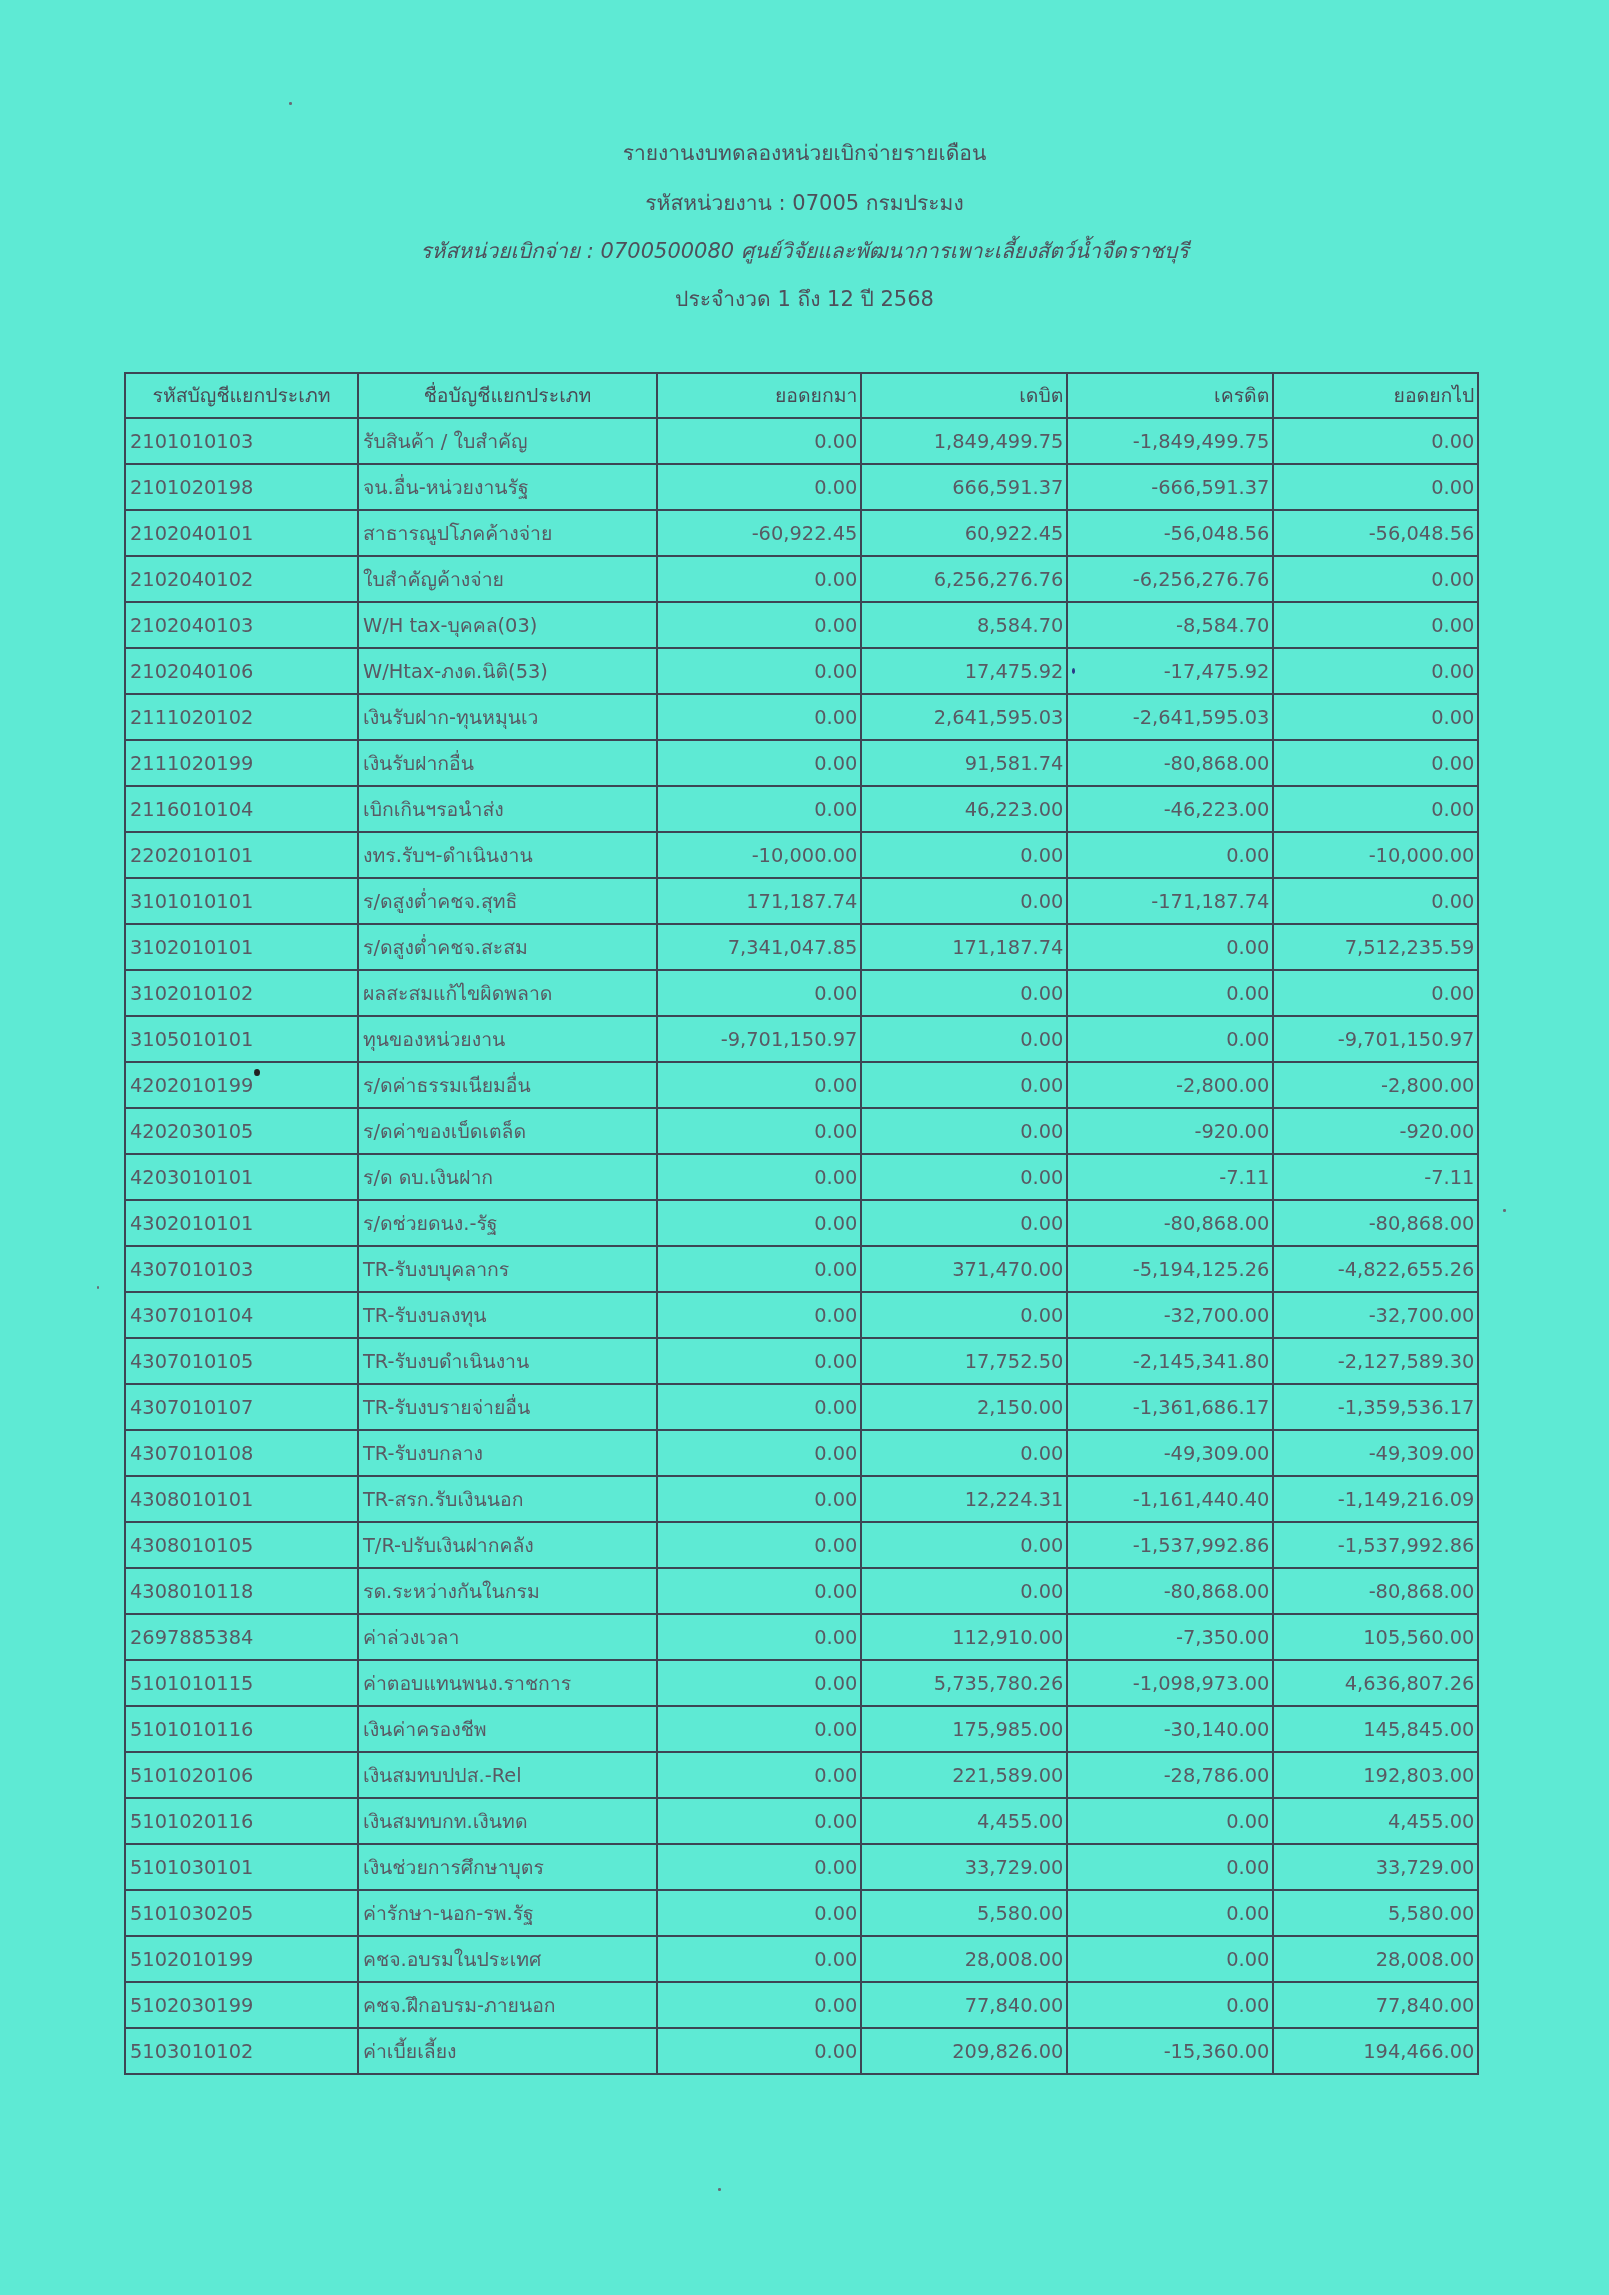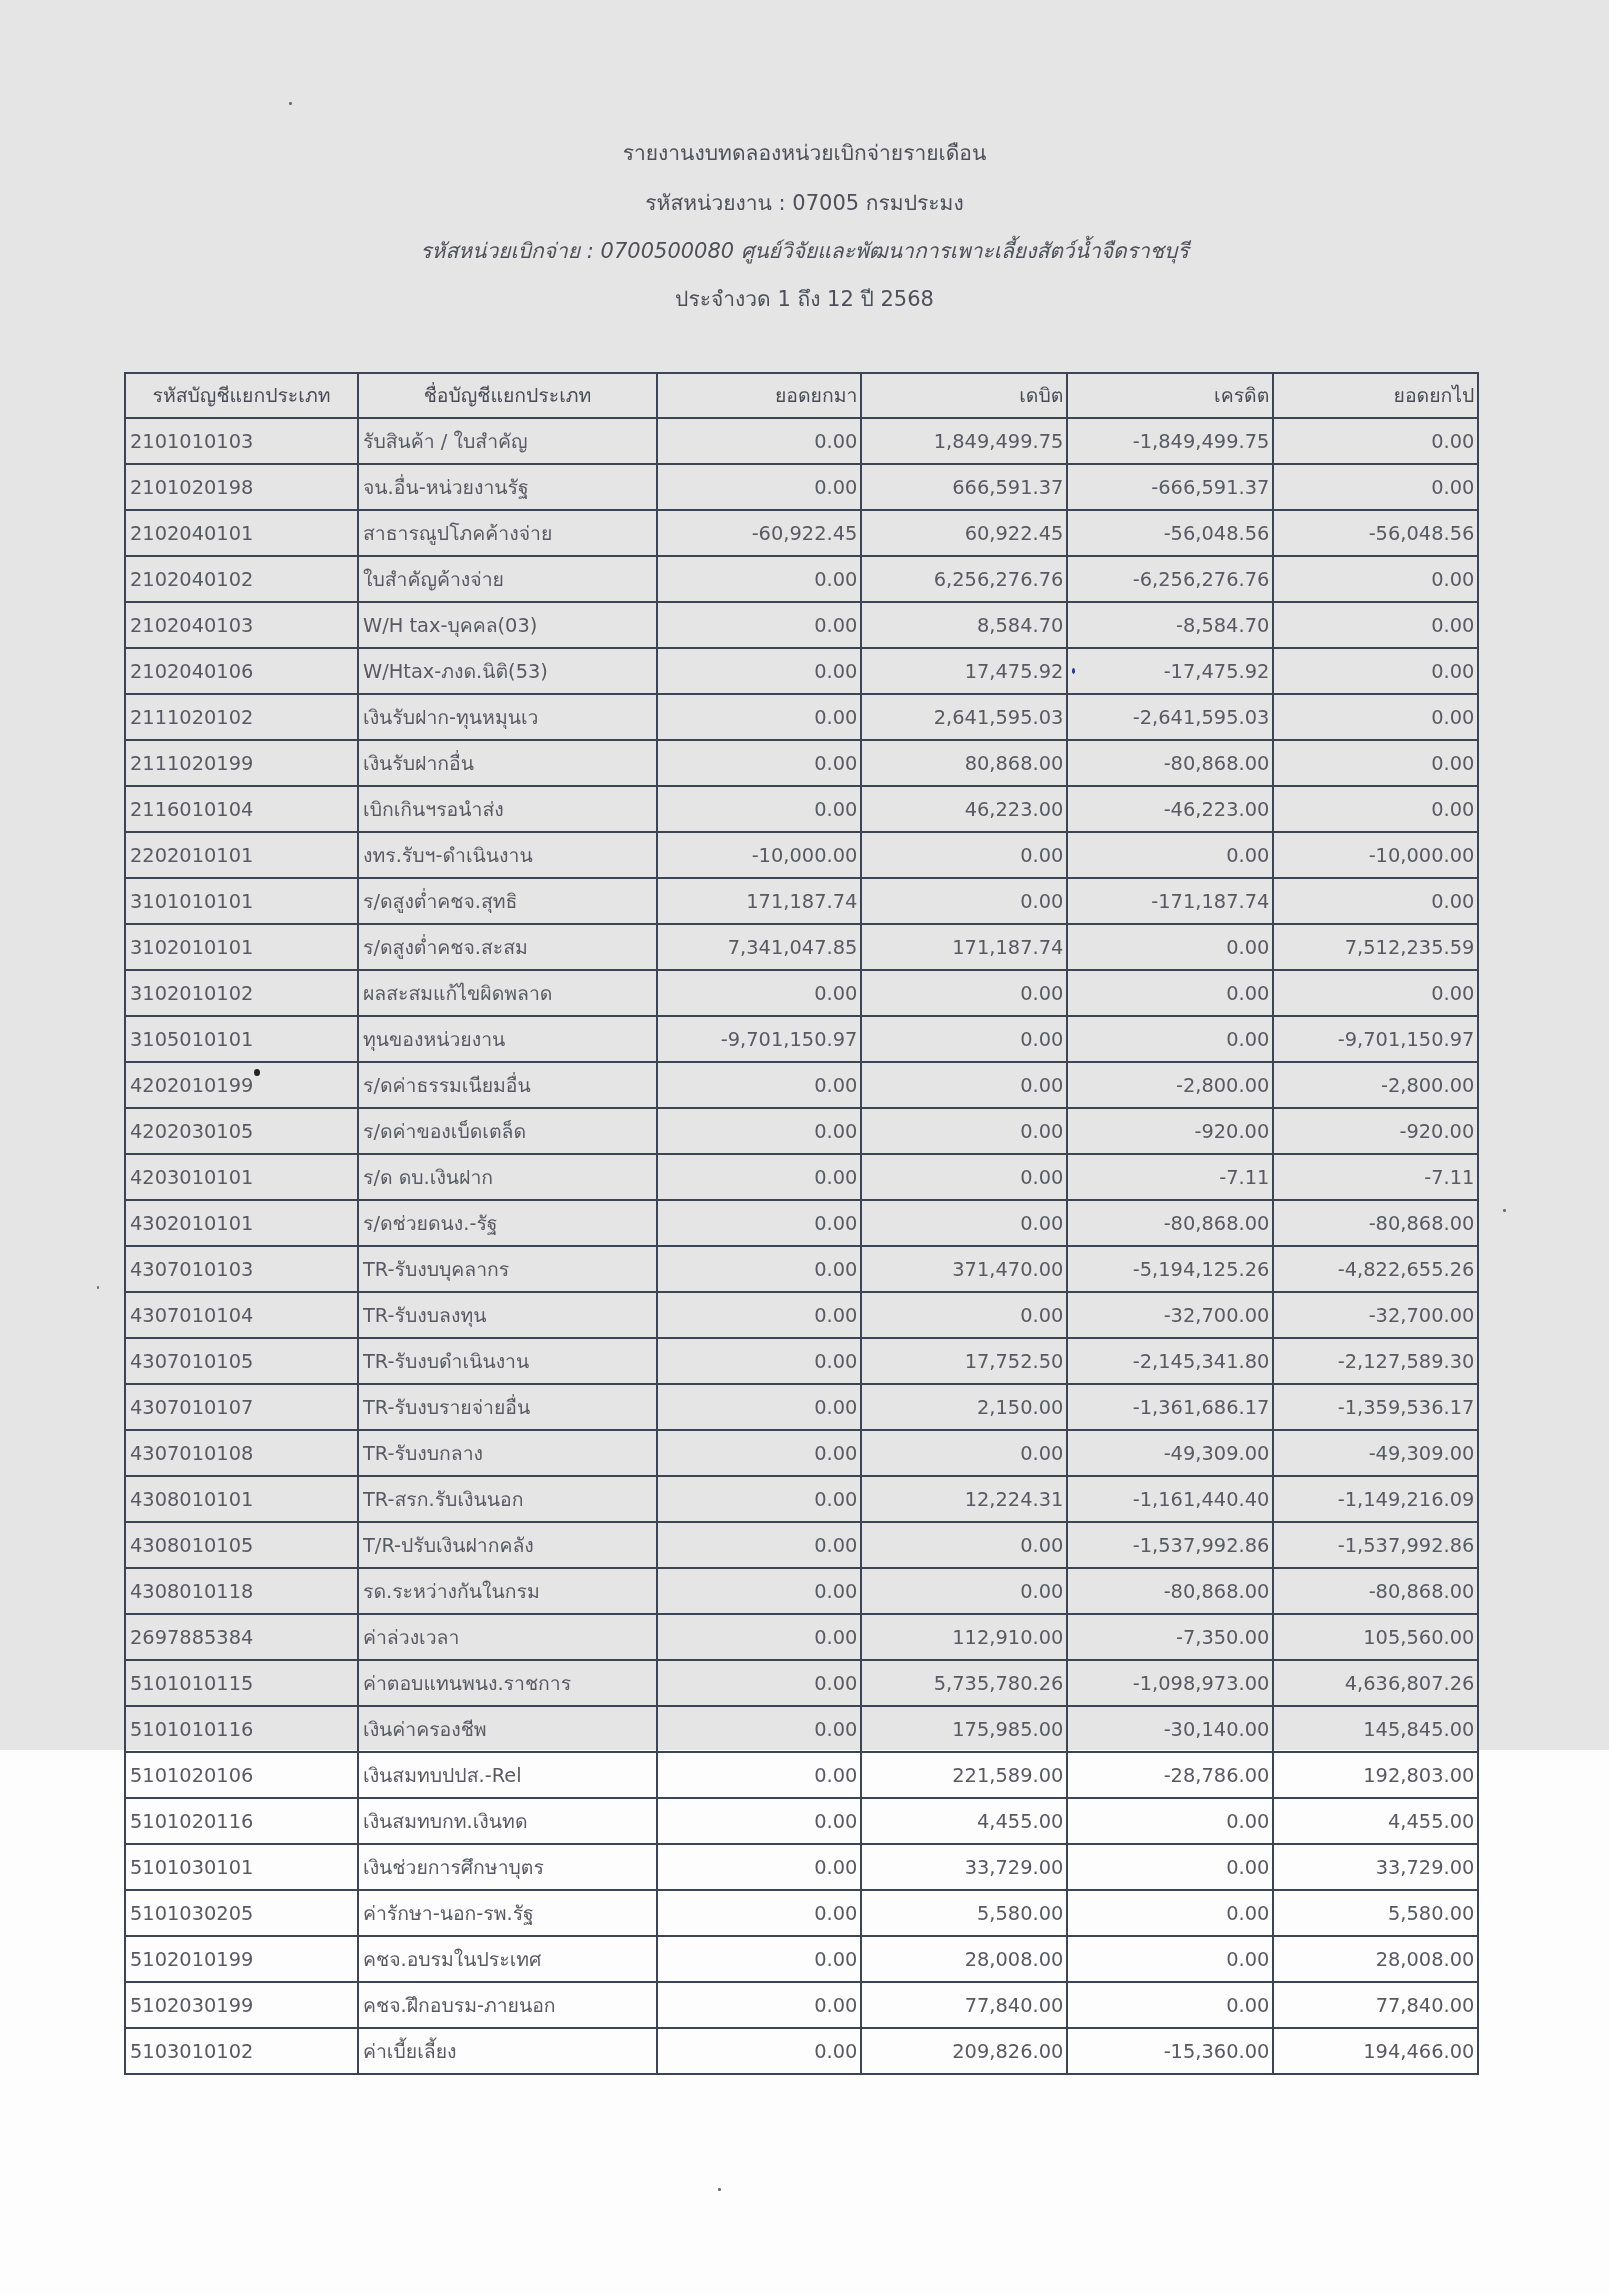--- a/index.html
+++ b/index.html
@@ -11,22 +11,22 @@
     width: 1609px;
     height: 2295px;
     position: relative;
     overflow: hidden;
     font-family: "DejaVu Sans", "Liberation Sans", sans-serif;
     color: #55555f;
   }
   .page {
     position: absolute;
     left: 0; top: 0;
-    width: 1609px; height: 1750px;
-    background: #e5e5e5;
+    width: 1609px; height: 2295px;
+    background: #5eead4;
   }
   .header-line {
     position: absolute;
     left: 0;
     width: 1609px;
     text-align: center;
     font-size: 21px;
     line-height: 27px;
     color: #4f4f5a;
     white-space: nowrap;
@@ -160,21 +160,21 @@
           <td class="name">เงินรับฝาก-ทุนหมุนเว</td>
           <td class="num">0.00</td>
           <td class="num">2,641,595.03</td>
           <td class="num">-2,641,595.03</td>
           <td class="num">0.00</td>
         </tr>
         <tr>
           <td class="code">2111020199</td>
           <td class="name">เงินรับฝากอื่น</td>
           <td class="num">0.00</td>
-          <td class="num">80,868.00</td>
+          <td class="num">91,581.74</td>
           <td class="num">-80,868.00</td>
           <td class="num">0.00</td>
         </tr>
         <tr>
           <td class="code">2116010104</td>
           <td class="name">เบิกเกินฯรอนำส่ง</td>
           <td class="num">0.00</td>
           <td class="num">46,223.00</td>
           <td class="num">-46,223.00</td>
           <td class="num">0.00</td>

